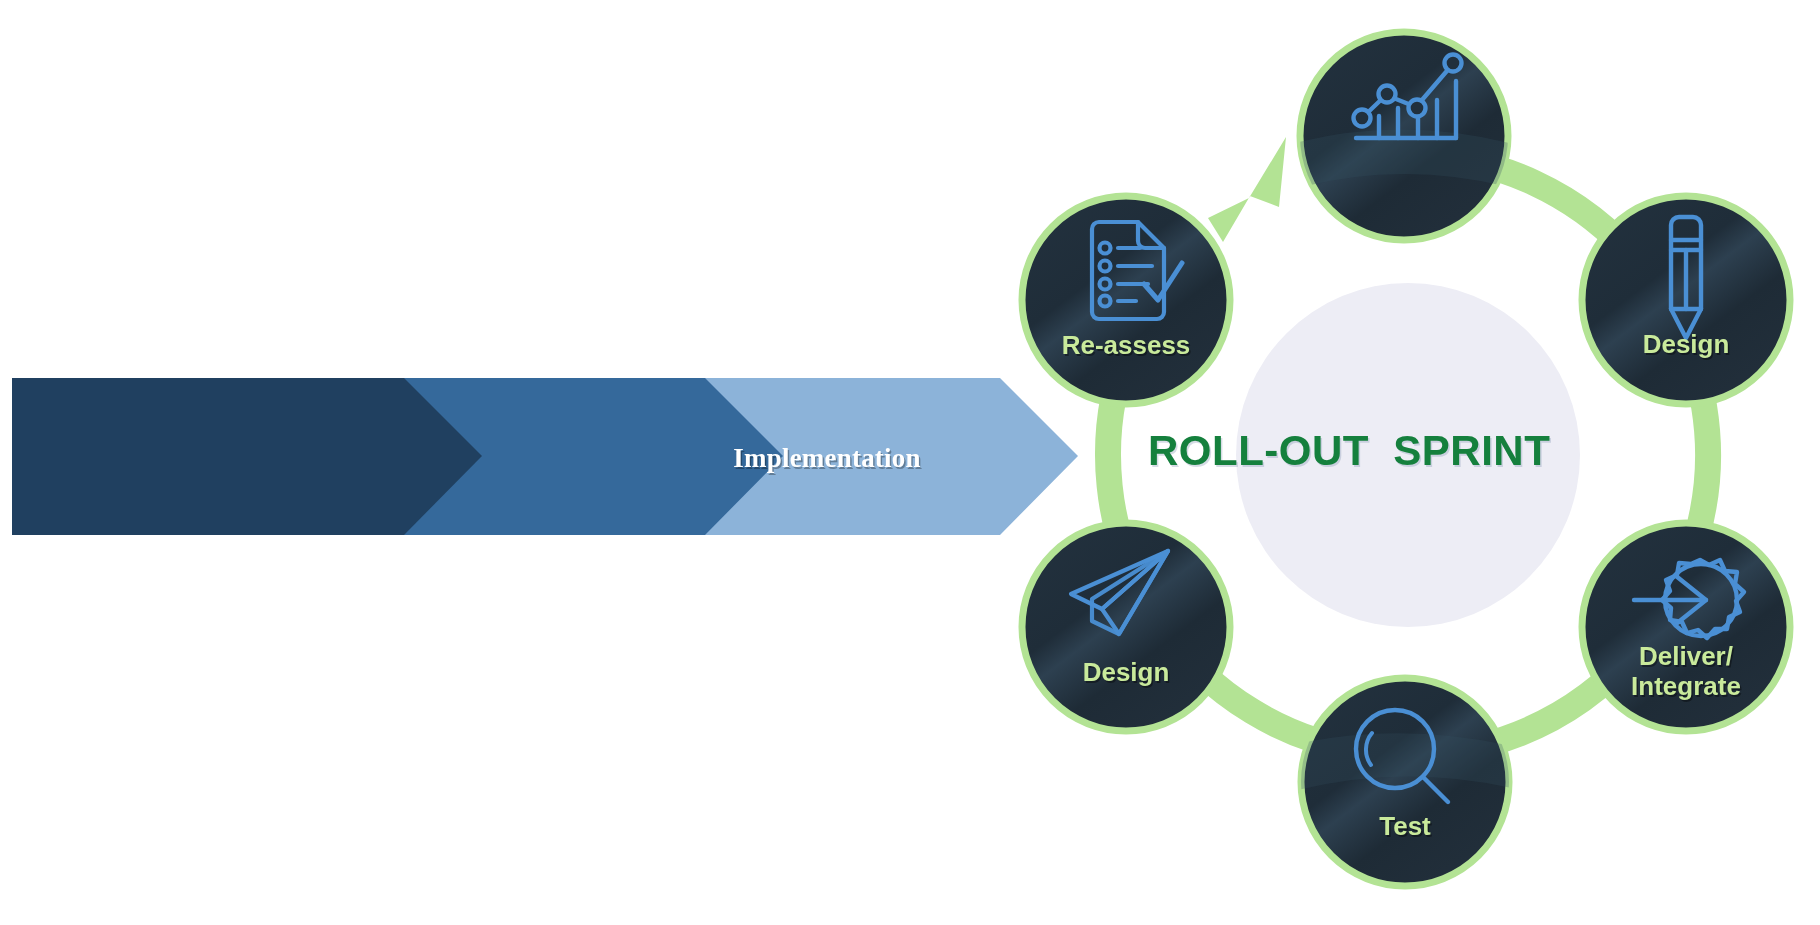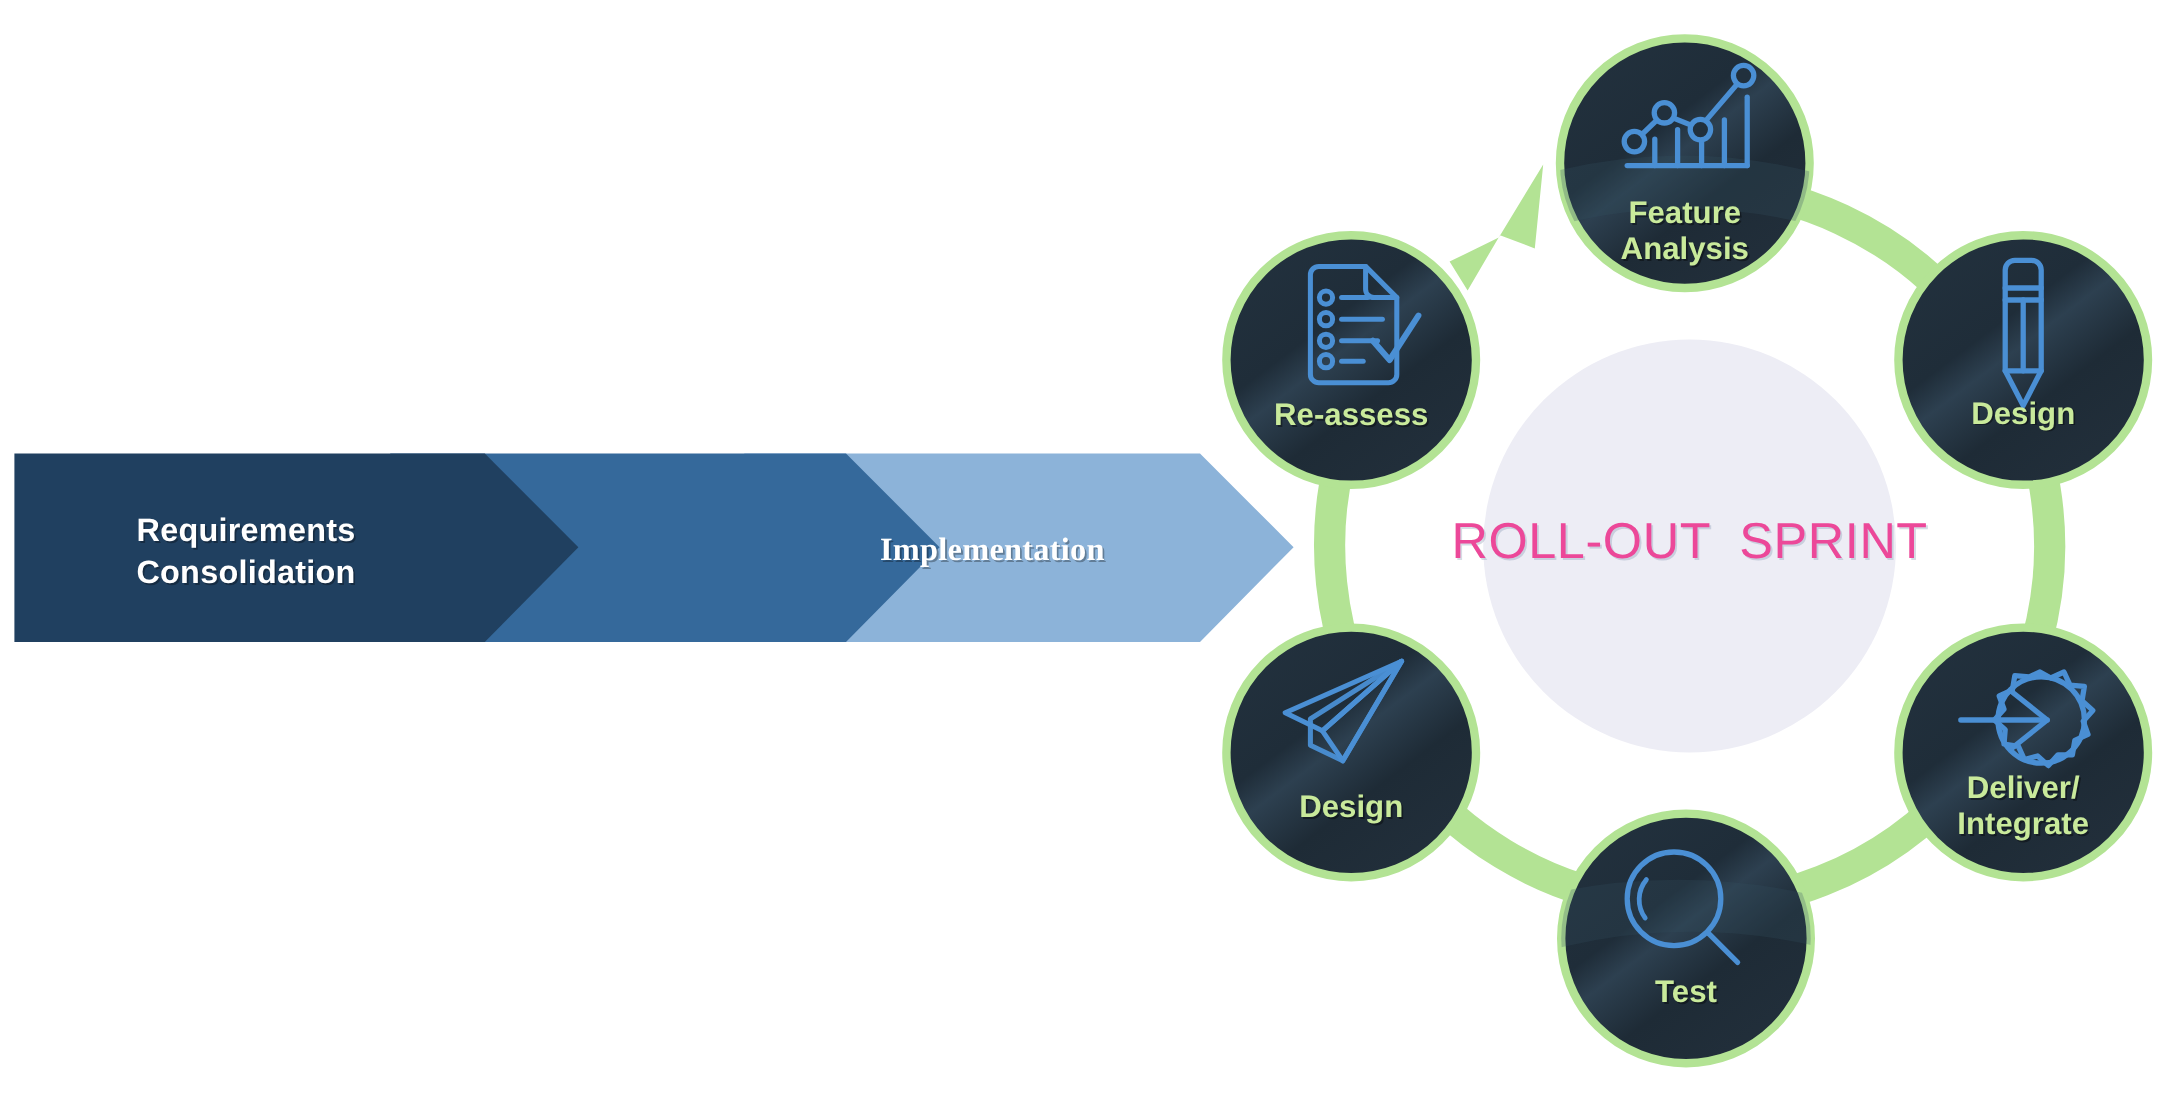--- a/index.html
+++ b/index.html
@@ -51,26 +51,26 @@
     line-height: 1.16;
     text-align: center;
     white-space: pre-line;
     text-shadow: 1.5px 1.5px 0 rgba(0,0,0,0.38);
     pointer-events: none;
   }
 
   
   #center-title {
     position: absolute;
-    color: #ec4899;
-    font-weight: normal;
+    color: #15803d;
+    font-weight: bold;
     font-size: 42px;
     letter-spacing: 0.5px;
     white-space: pre;
-    text-align: center;
+    text-align: left;
     text-shadow: 1.5px 1.5px 0 rgba(120,140,170,0.30);
     pointer-events: none;
   }
 </style>
 </head>
 <body>
 
 <div id="stage">
 
   <svg class="layer" viewBox="0 0 1820 925">
@@ -201,28 +201,24 @@
 
   <svg class="layer" viewBox="0 0 1820 925">
 
     <path d="M 620 378 L 1000 378 L 1078 456 L 1000 535 L 620 535 L 698 456 Z" fill="#8cb3d9"></path>
 
     <path d="M 325 378 L 705 378 L 783 456 L 705 535 L 325 535 L 403 456 Z" fill="#35699b"></path>
 
     <path d="M 12 378 L 404 378 L 482 456 L 404 535 L 12 535 Z" fill="#204060"></path>
   </svg>
 
-  <div class="chev-label" style="left:50px; top:425px; width:310px;">Requirements
-Consolidation</div>
 
 
   <div class="chev-label" style="left:672px; top:441px; width:310px;font-family:Liberation Serif, serif;">Implementation</div>
 
-  <div class="node-label" style="left:1294px; top:162px; width:220px;">Feature
-Analysis</div>
 
   <div class="node-label" style="left:1576px; top:329px; width:220px;text-align:center;">Design</div>
 
   <div class="node-label" style="left:1576px; top:641px; width:220px;">Deliver/
 Integrate</div>
 
   <div class="node-label" style="left:1295px; top:811px; width:220px;">Test</div>
 
   <div class="node-label" style="left:1016px; top:657px; width:220px;">Design</div>
 

